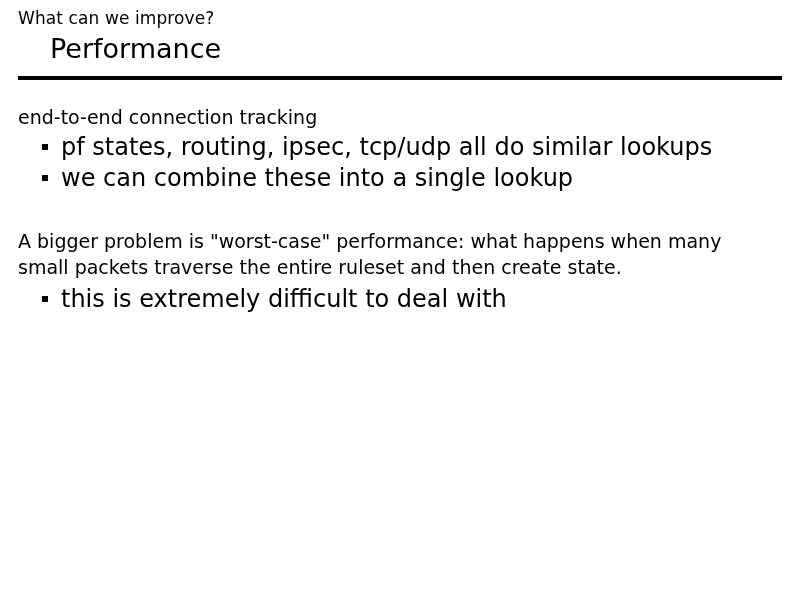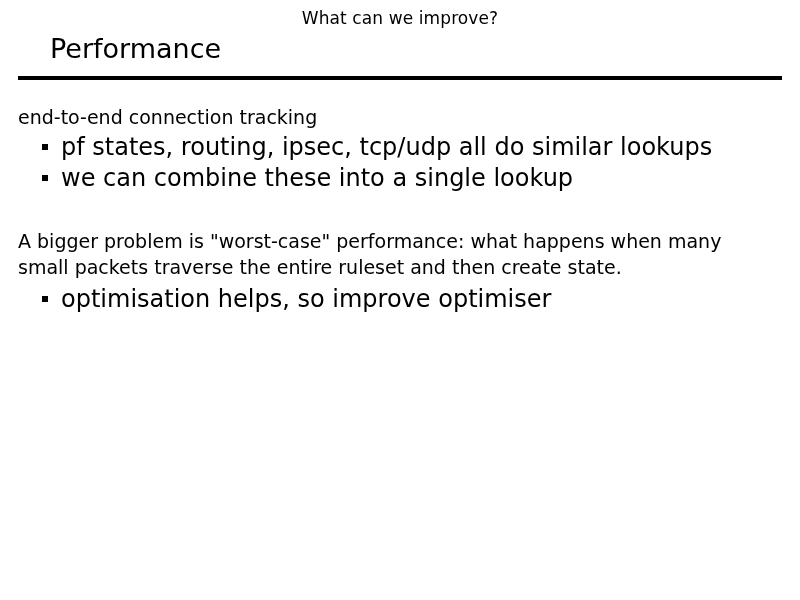--- a/index.html
+++ b/index.html
@@ -20,21 +20,21 @@
     height: 600px;
     box-sizing: border-box;
   }
   .header {
     position: absolute;
     left: 18px;
     right: 18px;
     top: 8px;
   }
   .kicker {
-    text-align: center;
+    text-align: left;
     font-size: 17px;
     line-height: 20px;
     letter-spacing: 0.1px;
   }
   .title {
     font-size: 27px;
     line-height: 30px;
     margin-top: 6px;
     padding-left: 4px;
     margin-left: 28px;
@@ -114,19 +114,19 @@
       </ul>
     </div>
 
     <div class="spacer"></div>
 
     <div class="section">
       <p class="para block">A bigger problem is "worst-case" performance: what happens when many small packets traverse the entire ruleset and then create state.</p>
       <ul class="bullets">
         <li>
           <span class="marker"></span>
-          <span>optimisation helps, so improve optimiser</span>
+          <span>this is extremely difficult to deal with</span>
         </li>
       </ul>
     </div>
 
   </div>
 </div>
 
 </body></html>

